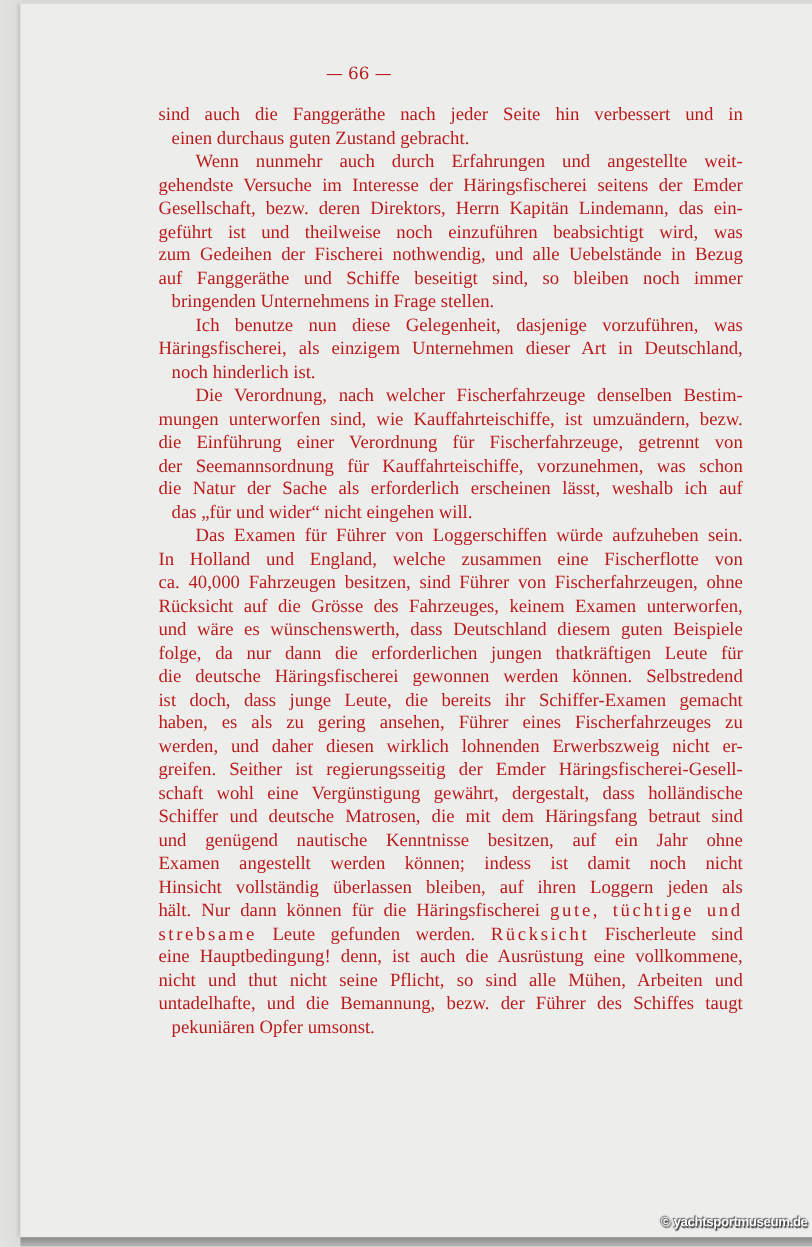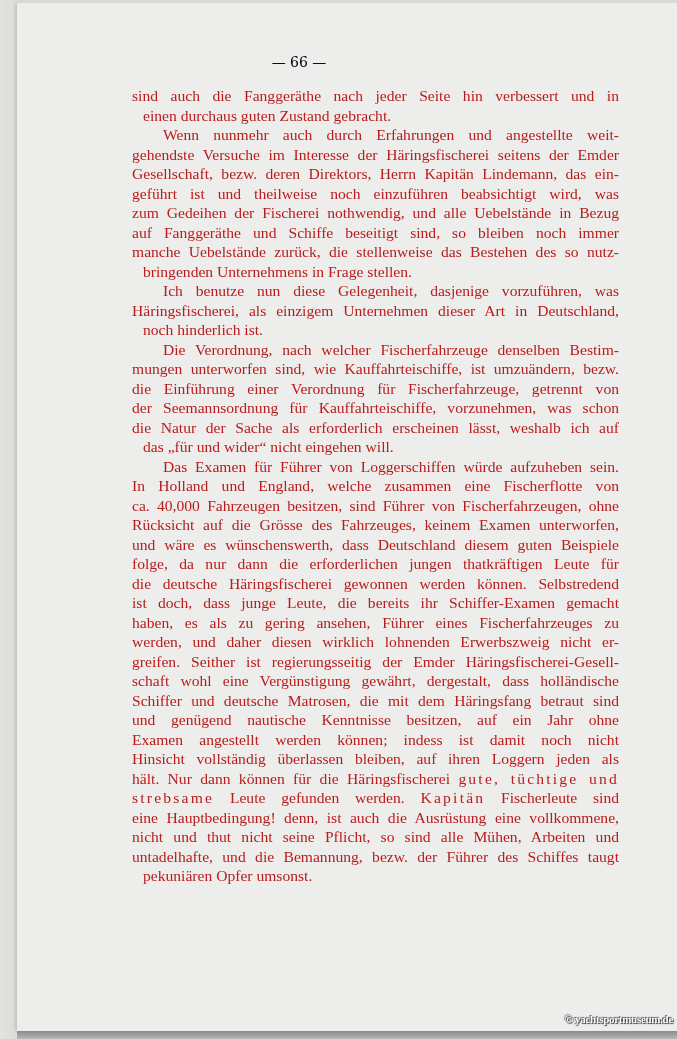--- a/index.html
+++ b/index.html
@@ -48,21 +48,21 @@
     background: linear-gradient(to bottom, #8a8a8a, #b8b8b8);
   }
   .page-number {
     position: absolute;
     left: 0;
     width: 536px;
     top: 54px;
     text-align: center;
     font-family: "DejaVu Serif", serif;
     font-size: 14px;
-    color: #000000;
+    color: #b91c1c;
     padding-left: 62px;
     box-sizing: border-box;
   }
   .body-text {
     position: absolute;
     left: 132px;
     top: 86px;
     width: 487px;
     font-family: "Liberation Serif", serif;
     font-size: 15.6px;
@@ -76,21 +76,21 @@
     text-align-last: justify;
     height: 19.5px;
   }
   .line.indent { padding-left: 31px; }
   .line.last { text-align-last: left; margin-left: 11px; }
   .spaced { letter-spacing: 2.2px; }
   .watermark {
     position: absolute;
     right: 4px;
     top: 1013px;
-    font-family: Liberation Serif, serif;
+    font-family: Liberation Sans, sans-serif;
     font-size: 11px;
     font-weight: bold;
     color: #ffffff;
     text-shadow: 0 0 1px #444, 1px 1px 1px #333, -1px -1px 1px #555;
     letter-spacing: -0.3px;
   }
 </style>
 </head>
 <body>
 
@@ -103,21 +103,20 @@
 
   <div class="body-text">
     <span class="line">sind auch die Fanggeräthe nach jeder Seite hin verbessert und in</span>
     <span class="line last">einen durchaus guten Zustand gebracht.</span>
     <span class="line indent">Wenn nunmehr auch durch Erfahrungen und angestellte weit-</span>
     <span class="line">gehendste Versuche im Interesse der Häringsfischerei seitens der Emder</span>
     <span class="line">Gesellschaft, bezw. deren Direktors, Herrn Kapitän Lindemann, das ein-</span>
     <span class="line">geführt ist und theilweise noch einzuführen beabsichtigt wird, was</span>
     <span class="line">zum Gedeihen der Fischerei nothwendig, und alle Uebelstände in Bezug</span>
     <span class="line">auf Fanggeräthe und Schiffe beseitigt sind, so bleiben noch immer</span>
-    <span class="line">manche Uebelstände zurück, die stellenweise das Bestehen des so nutz-</span>
     <span class="line last">bringenden Unternehmens in Frage stellen.</span>
     <span class="line indent">Ich benutze nun diese Gelegenheit, dasjenige vorzuführen, was</span>
     <span class="line">Häringsfischerei, als einzigem Unternehmen dieser Art in Deutschland,</span>
     <span class="line last">noch hinderlich ist.</span>
     <span class="line indent">Die Verordnung, nach welcher Fischerfahrzeuge denselben Bestim-</span>
     <span class="line">mungen unterworfen sind, wie Kauffahrteischiffe, ist umzuändern, bezw.</span>
     <span class="line">die Einführung einer Verordnung für Fischerfahrzeuge, getrennt von</span>
     <span class="line">der Seemannsordnung für Kauffahrteischiffe, vorzunehmen, was schon</span>
     <span class="line">die Natur der Sache als erforderlich erscheinen lässt, weshalb ich auf</span>
     <span class="line last">das „für und wider“ nicht eingehen will.</span>
@@ -131,21 +130,21 @@
     <span class="line">ist doch, dass junge Leute, die bereits ihr Schiffer-Examen gemacht</span>
     <span class="line">haben, es als zu gering ansehen, Führer eines Fischerfahrzeuges zu</span>
     <span class="line">werden, und daher diesen wirklich lohnenden Erwerbszweig nicht er-</span>
     <span class="line">greifen. Seither ist regierungsseitig der Emder Häringsfischerei-Gesell-</span>
     <span class="line">schaft wohl eine Vergünstigung gewährt, dergestalt, dass holländische</span>
     <span class="line">Schiffer und deutsche Matrosen, die mit dem Häringsfang betraut sind</span>
     <span class="line">und genügend nautische Kenntnisse besitzen, auf ein Jahr ohne</span>
     <span class="line">Examen angestellt werden können; indess ist damit noch nicht</span>
     <span class="line">Hinsicht vollständig überlassen bleiben, auf ihren Loggern jeden als</span>
     <span class="line"><span>hält. Nur dann können für die Häringsfischerei</span> <span class="spaced">gute, tüchtige und</span></span>
-    <span class="line"><span class="spaced">strebsame</span> <span>Leute gefunden werden.</span> <span class="spaced">Kapitän</span> <span>Fischerleute sind</span></span>
+    <span class="line"><span class="spaced">strebsame</span> <span>Leute gefunden werden.</span> <span class="spaced">Rücksicht</span> <span>Fischerleute sind</span></span>
     <span class="line">eine Hauptbedingung! denn, ist auch die Ausrüstung eine vollkommene,</span>
     <span class="line">nicht und thut nicht seine Pflicht, so sind alle Mühen, Arbeiten und</span>
     <span class="line">untadelhafte, und die Bemannung, bezw. der Führer des Schiffes taugt</span>
     <span class="line last">pekuniären Opfer umsonst.</span>
   </div>
 
   <div class="bottom-shadow"></div>
   <div class="watermark">© yachtsportmuseum.de</div>
 </div>
 

